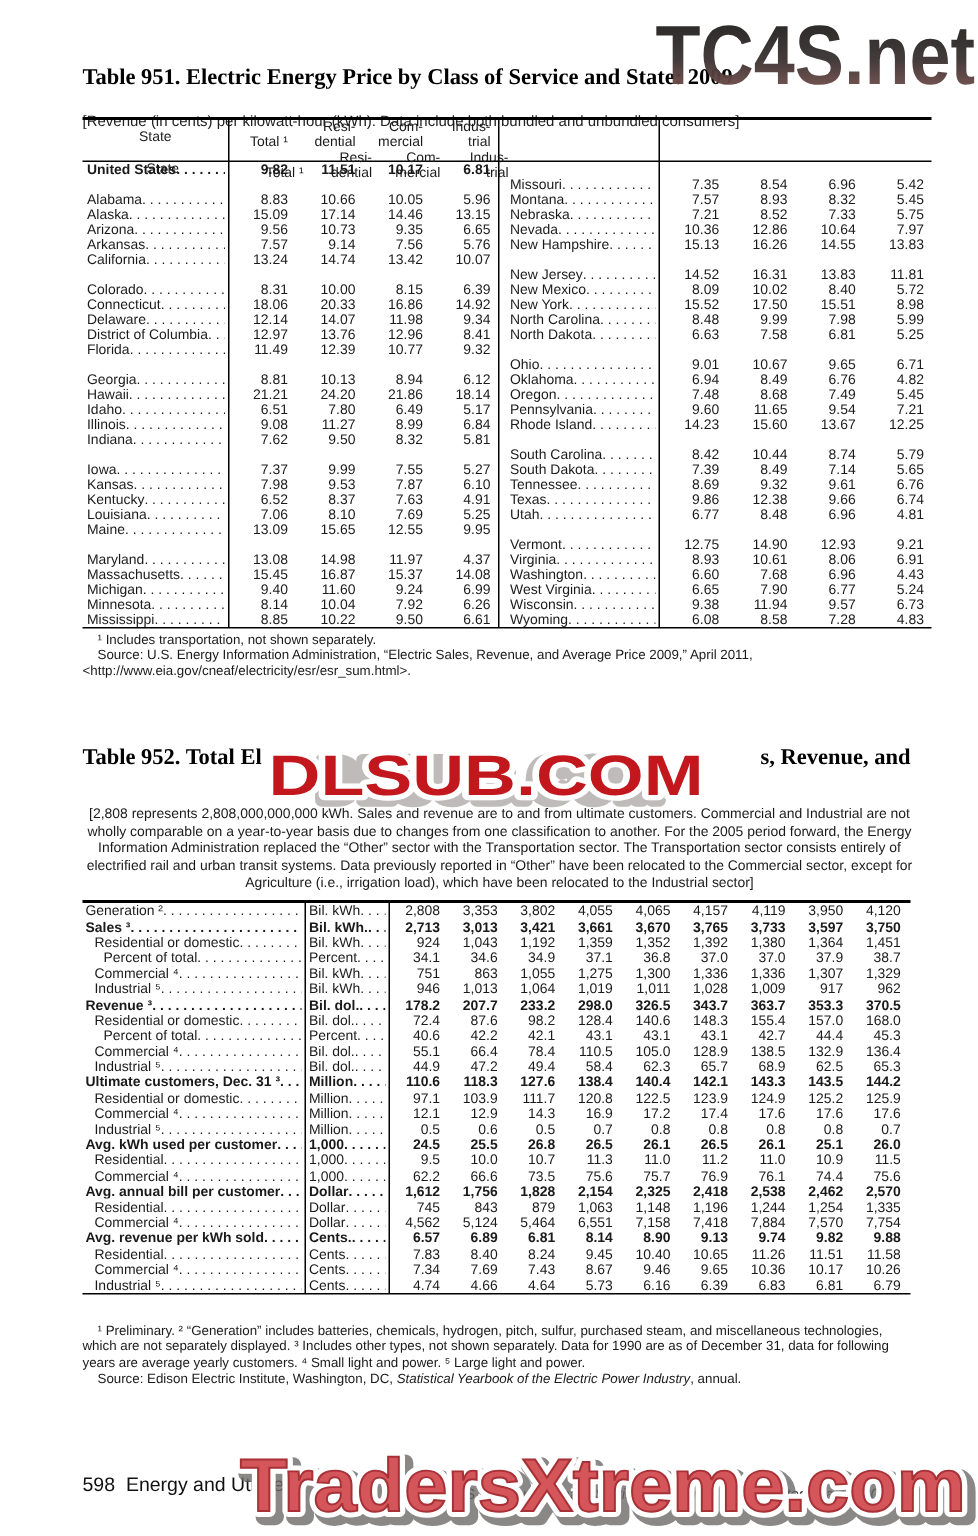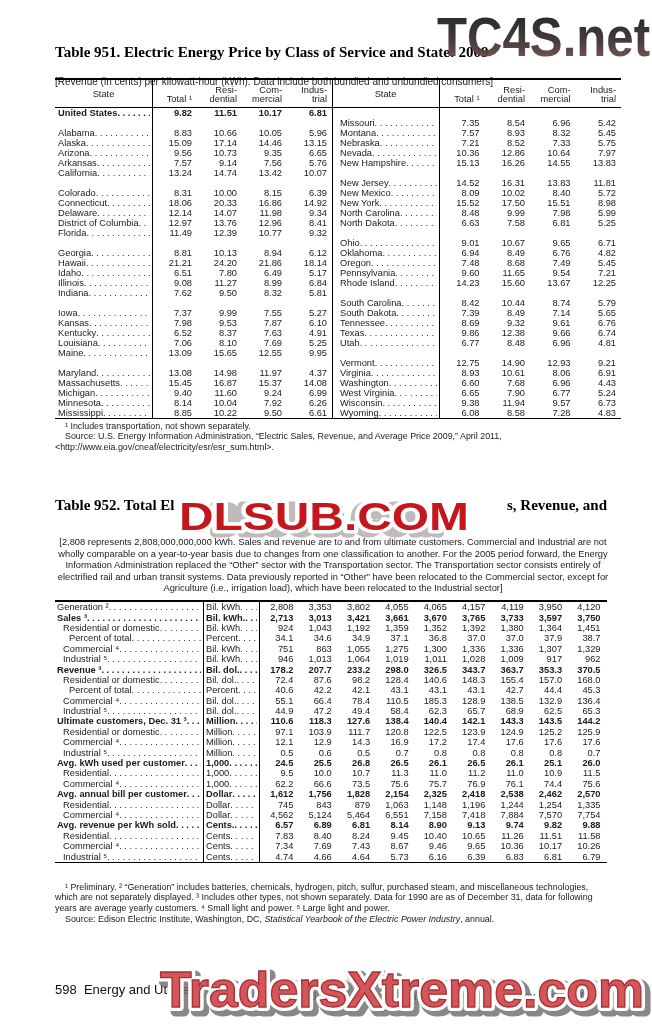--- a/index.html
+++ b/index.html
@@ -4,21 +4,21 @@
 <style>
   html,body{margin:0;padding:0;background:#e8e8e8;}
   #page{position:relative;width:652px;height:1024px;background:#ffffff;overflow:hidden;
         font-family:"Liberation Sans",sans-serif;color:#1a1a1a;}
   .abs{position:absolute;}
   
   .tbl-title{font-family:"Liberation Serif",serif;font-weight:bold;font-size:15px;color:#000;white-space:nowrap;}
   .bracket-note{font-size:10px;color:#222;white-space:nowrap;margin-top:12px;}
   
   #t951-table{width:566px;border-top:2px solid #000;border-bottom:1px solid #000;}
-  .t951-header{display:flex;height:27px;border-bottom:1px solid #000;font-size:9.3px;}
+  .t951-header{display:flex;height:27px;border-bottom:1px solid #000;font-size:9.3px;flex-direction:column;}
   .half-l{width:277px;display:flex;}
   .half-r{width:289px;display:flex;}
   .h-state{display:flex;align-items:center;justify-content:center;}
   .h-state.wl{width:97px;} .h-state.wr{width:107px;}
   .h-num{display:flex;flex-direction:column;justify-content:flex-end;align-items:flex-end;
          box-sizing:border-box;padding:0 5px 2px 0;line-height:9.6px;}
   .half-l .h-num{width:45px;} .half-r .h-num{width:45.5px;}
   .t951-body{display:flex;font-size:9.3px;}
   .col-l{width:277px;} .col-r{width:289px;}
   .pr-row{display:flex;height:10.03px;align-items:center;}
@@ -836,21 +836,21 @@
             <span class="dots"> . . . . . . . . . . . . . . . . . . . . . . . . . . . . . . . . . . . . . . . . . . . . . . . . . . . . . . . . . . . .</span>
           </div>
           <div class="t9-unit">
             <span class="lbl">Bil. dol.</span>
             <span class="dots"> . . . . . . . . . . . . . . . . . . . . . . . . . . . . . . . . . . . . . . . . . . . . . . . . . . . . . . . . . . . .</span>
           </div>
           <div class="t9-num">55.1</div>
           <div class="t9-num">66.4</div>
           <div class="t9-num">78.4</div>
           <div class="t9-num">110.5</div>
-          <div class="t9-num">185.3</div>
+          <div class="t9-num">105.0</div>
           <div class="t9-num">128.9</div>
           <div class="t9-num">138.5</div>
           <div class="t9-num">132.9</div>
           <div class="t9-num">136.4</div>
         </div>
         <div class="t9-row">
           <div class="t9-label ind1">
             <span class="lbl">Industrial ⁵</span>
             <span class="dots"> . . . . . . . . . . . . . . . . . . . . . . . . . . . . . . . . . . . . . . . . . . . . . . . . . . . . . . . . . . . .</span>
           </div>

